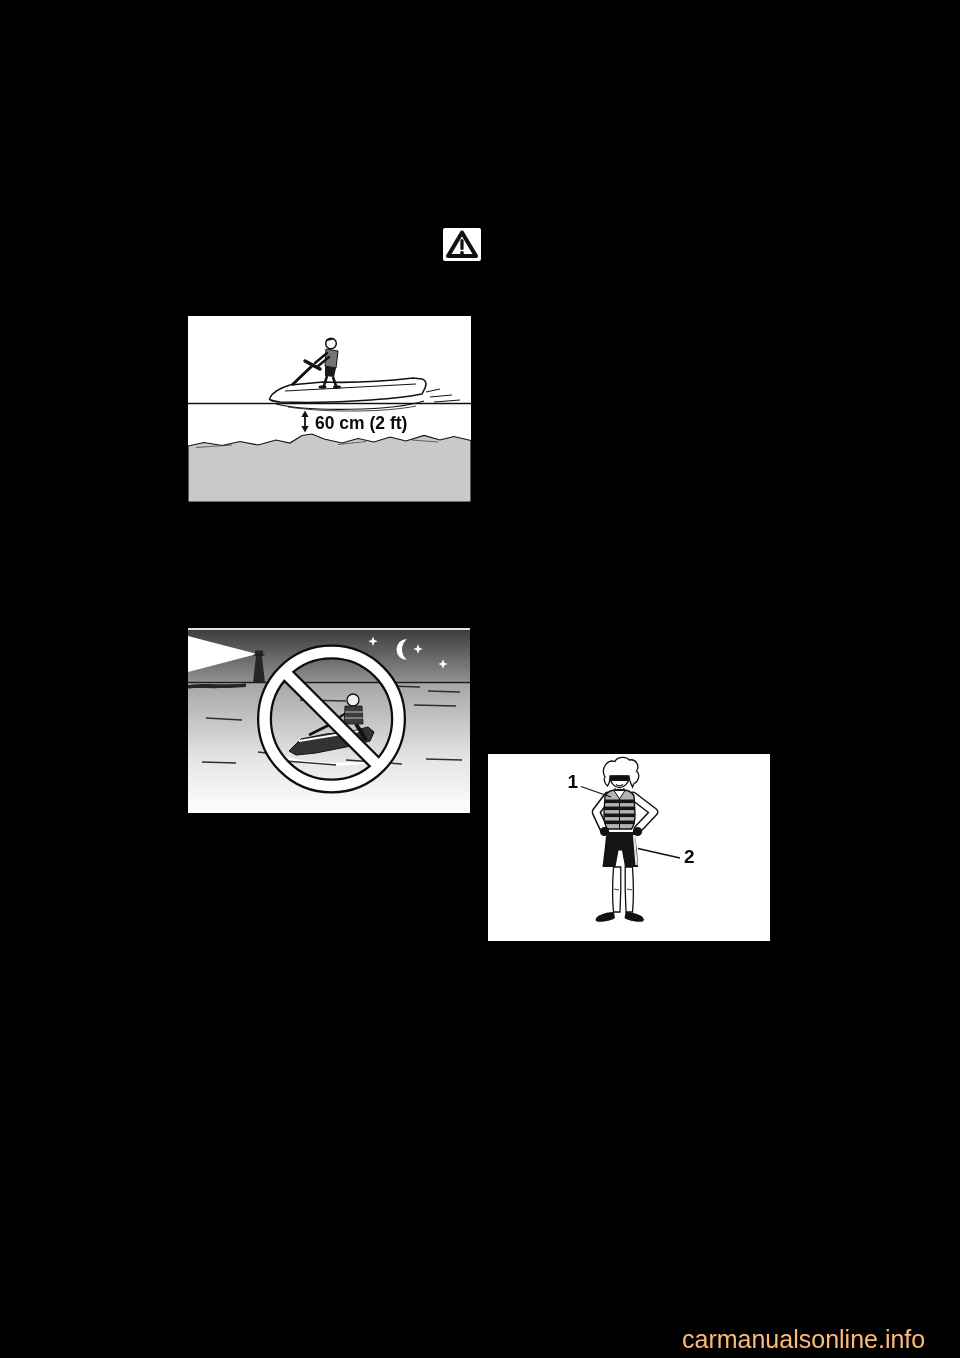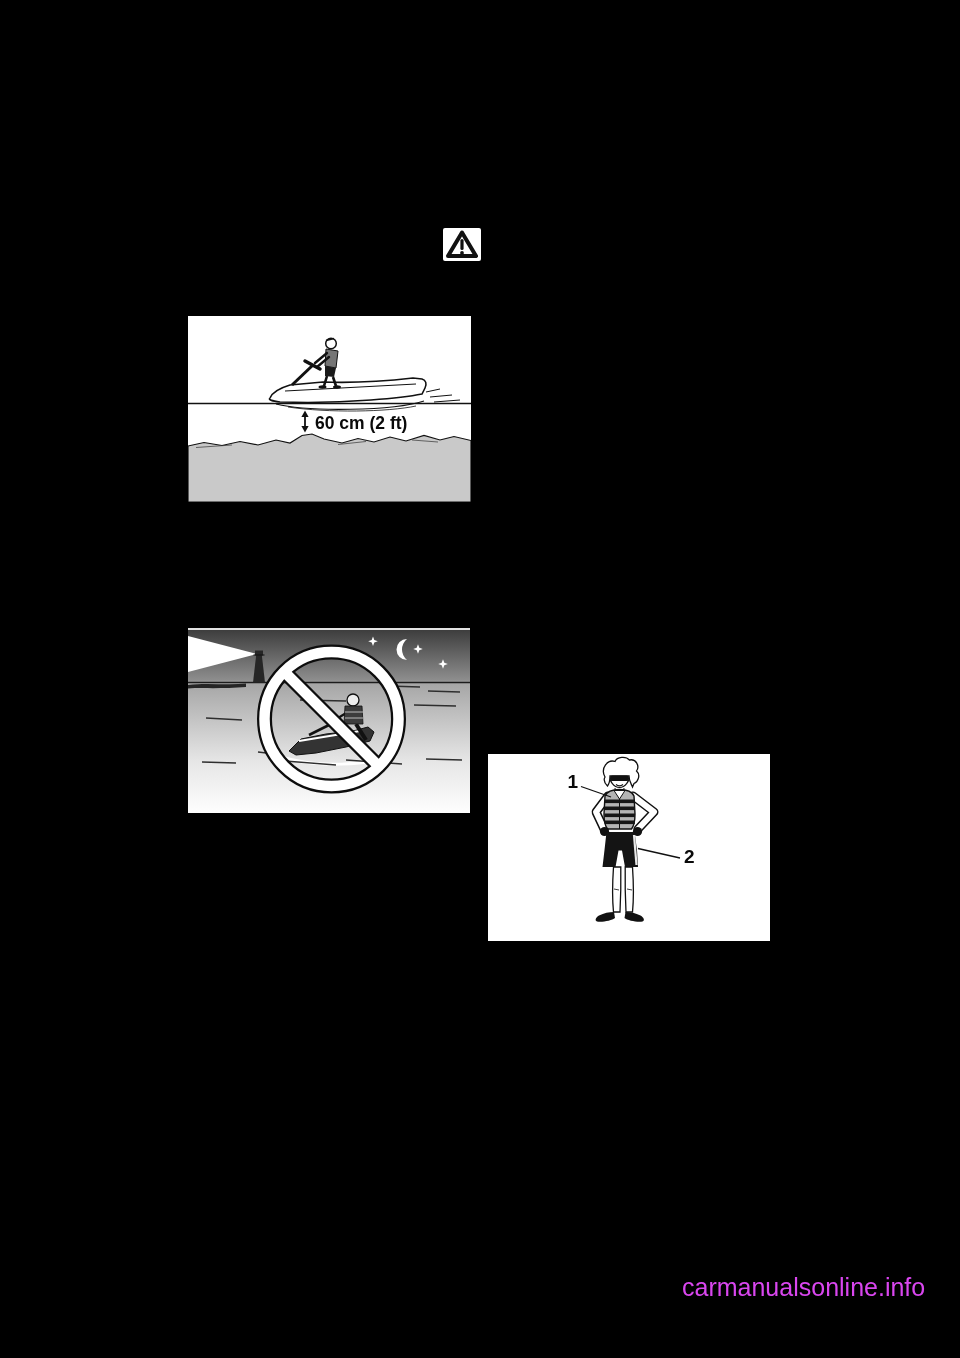--- a/index.html
+++ b/index.html
@@ -13,23 +13,23 @@
   .abs{position:absolute;}
   .figure{background:#7dd3fc;overflow:hidden;}
   #warning-icon{
     left:443px;top:228px;width:38px;height:33px;
     background:#fff;border-radius:2px;
   }
   #fig-shallow{left:188px;top:316px;width:283px;height:186px;}
   #fig-night{left:188px;top:628px;width:282px;height:185px;background:#3a3a3a;}
   #fig-gear{left:488px;top:754px;width:282px;height:187px;}
   #watermark{
-    left:682px;top:1274px;
+    left:682px;top:1326px;
     font-size:25px;line-height:26px;
-    color:#d946ef;
+    color:#fdba74;
     letter-spacing:0px;
     white-space:nowrap;
   }
   svg{display:block;}
   text{font-family:"Liberation Sans", sans-serif;}
 </style>
 </head>
 <body>
 
 <div id="warning-icon" class="abs">

